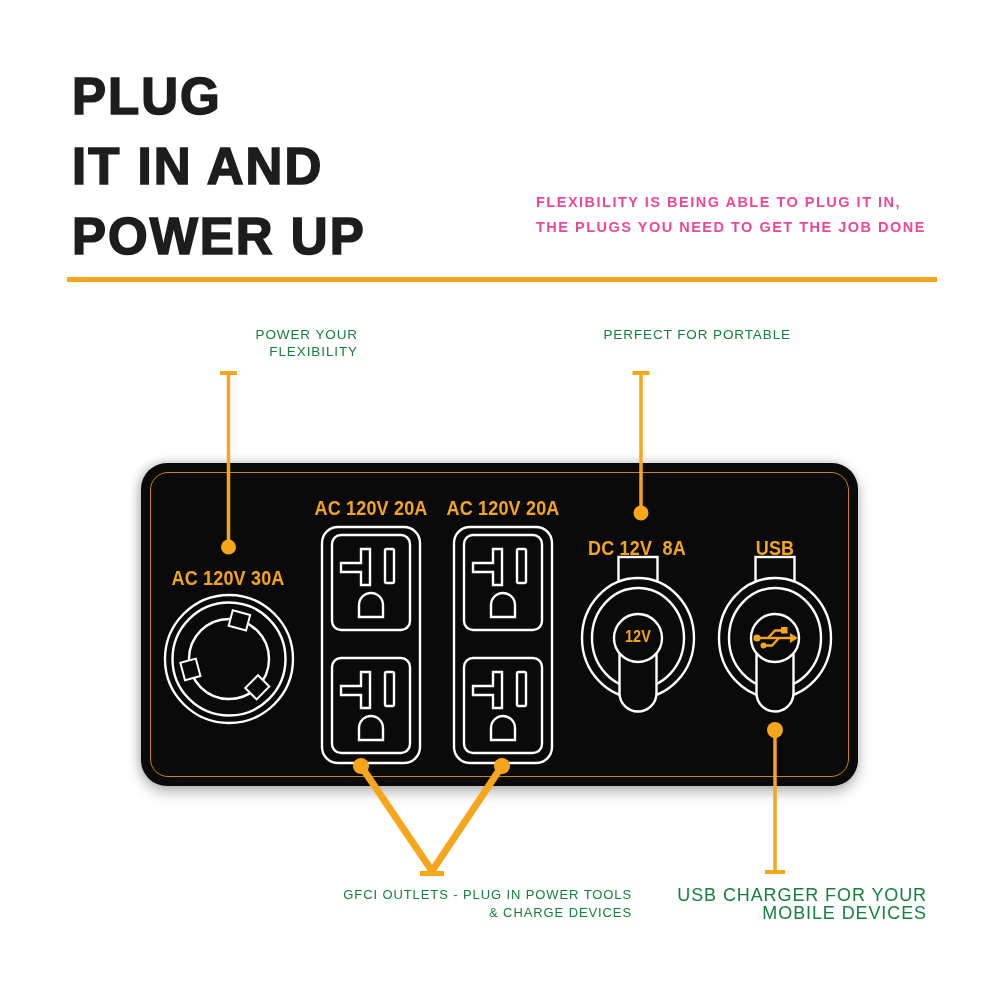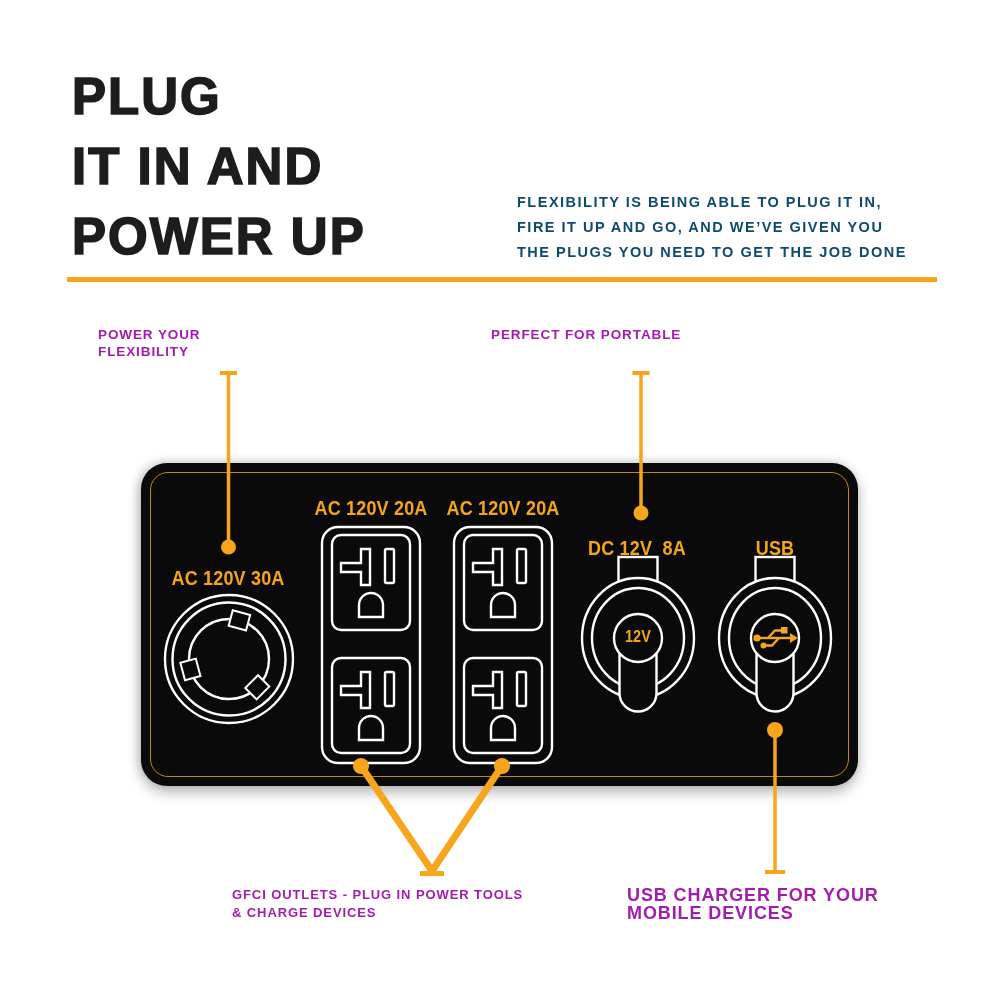--- a/index.html
+++ b/index.html
@@ -4,27 +4,27 @@
 <style>
   html,body{margin:0;padding:0;background:#ffffff;}
   #stage{position:relative;width:1000px;height:1000px;background:#ffffff;overflow:hidden;
          font-family:"Liberation Sans",sans-serif;}
   .abs{position:absolute;}
 
   
   #title{left:72px;top:62px;color:#1d1d1d;font-weight:700;font-size:51px;line-height:70px;
          letter-spacing:2px;-webkit-text-stroke:1.6px #1d1d1d;}
   
-  #intro{left:517px;top:190px;width:420px;color:#0c4a6e;font-weight:700;font-size:14.5px;
+  #intro{left:536px;top:190px;width:420px;color:#ec4899;font-weight:700;font-size:14.5px;
          line-height:25px;letter-spacing:1.5px;}
   
   #rule{left:67px;top:277px;width:870px;height:5px;}
 
-  .callout-label{color:#a21caf;font-weight:700;font-size:13.5px;line-height:17px;
-                 letter-spacing:0.9px;text-align:left;}
+  .callout-label{color:#15803d;font-weight:400;font-size:13.5px;line-height:17px;
+                 letter-spacing:0.9px;text-align:right;}
   #co-power{left:98px;top:326px;width:260px;}
   #co-portable{left:491px;top:326px;width:300px;}
   #co-gfci{left:232px;top:886px;width:400px;font-size:13px;line-height:18px;}
   #co-usbch{left:627px;top:886px;width:300px;font-size:18px;line-height:18px;}
 
   
   #panel{left:141px;top:463px;width:717px;height:323px;background:#0a0a0a;border-radius:26px;
          box-shadow:0 6px 14px rgba(0,0,0,.30), -3px -3px 9px rgba(0,0,0,.12);}
   #panel-border{left:9px;top:9px;right:9px;bottom:9px;border:1.6px solid #c8860d;border-radius:18px;}
 
@@ -54,21 +54,20 @@
 <div id="stage">
 
   <div id="title" class="abs">
     <div>PLUG</div>
     <div>IT IN AND</div>
     <div>POWER UP</div>
   </div>
 
   <div id="intro" class="abs">
     <div>FLEXIBILITY IS BEING ABLE TO PLUG IT IN,</div>
-    <div>FIRE IT UP AND GO, AND WE’VE GIVEN YOU</div>
     <div>THE PLUGS YOU NEED TO GET THE JOB DONE</div>
   </div>
 
   <div id="rule" class="abs" style="background:#f5a51b;"></div>
 
   <div id="co-power" class="abs callout-label">
     <div>POWER YOUR</div>
     <div>FLEXIBILITY</div>
   </div>
   <div id="co-portable" class="abs callout-label">

